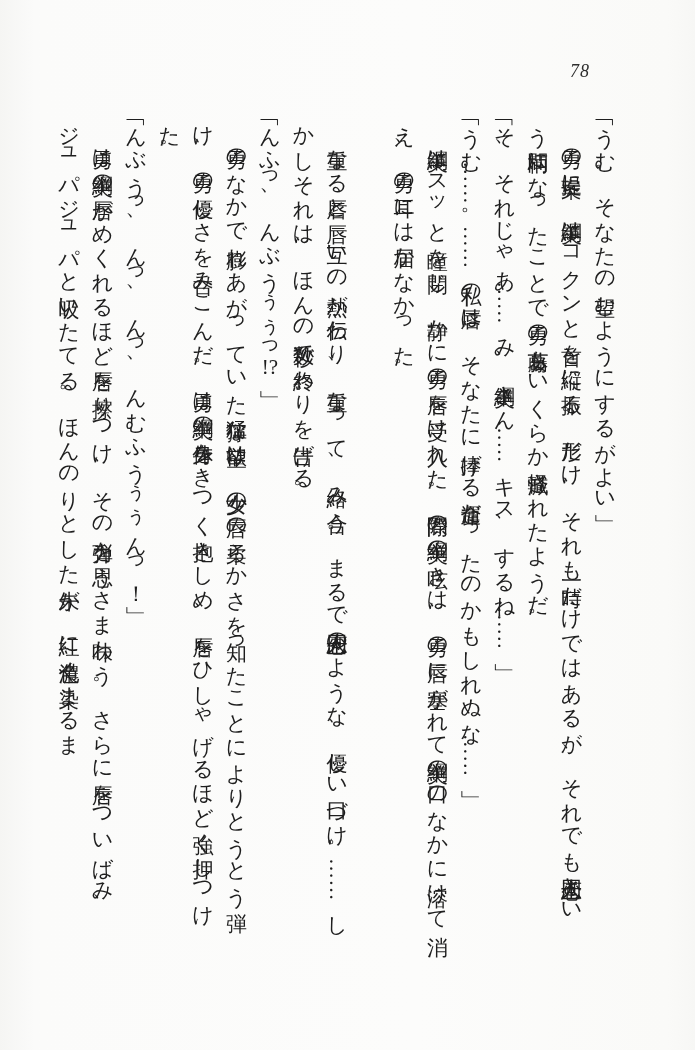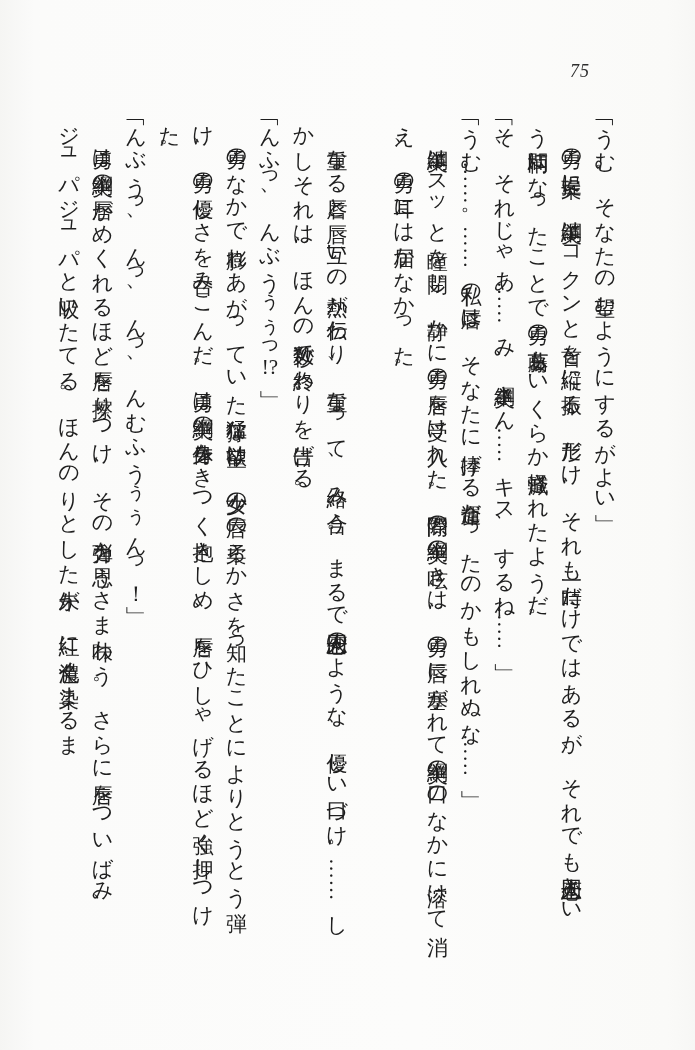--- a/index.html
+++ b/index.html
@@ -49,21 +49,21 @@
 
   .tcy {
     text-combine-upright: all;
     letter-spacing: 0;
   }
 </style>
 </head>
 <body>
 
 <div class="page">
-  <div class="page-number">75</div>
+  <div class="page-number">78</div>
   <div class="text-block" id="text-block">
       <p class="para">「うむ。そなたの望むようにするがよい」</p>
       <p class="para indent">勇の提案に、美綱はコクンと首を縦に振る。形だけ、それも一時だけではあるが、それでも恋人同士という間柄になったことで勇の葛藤もいくらか軽減されたようだ。</p>
       <p class="para">「そ、それじゃあ……み、美綱さん……キス、するね……」</p>
       <p class="para">「うむ……。……私の唇は、そなたに捧げる運命だったのかもしれぬな……」</p>
       <p class="para indent">美綱はスッと瞳を閉じ、静かに勇の唇を受け入れた。間際の美綱の呟きは、勇の唇に塞がれて美綱の口のなかに溶けて消え、勇の耳には届かなかった。</p>
       <div class="para-spacer"></div>
       <p class="para indent">重なる唇と唇。互いの熱が伝わり、重なって、絡み合う。まるで恋人同士のような、優しい口づけ。……しかしそれは、ほんの数秒で終わりを告げる。</p>
       <p class="para">「んふっ、んぶうぅぅっ<span class="tcy">!?</span>」</p>
       <p class="para indent">勇のなかで膨れあがっていた獰猛な欲望は、少女の唇の柔らかさを知ったことによりとうとう弾け、勇の優しさを呑みこんだ。勇は美綱の身体をきつく抱きしめ、唇をひしゃげるほど強く押しつけた。</p>

